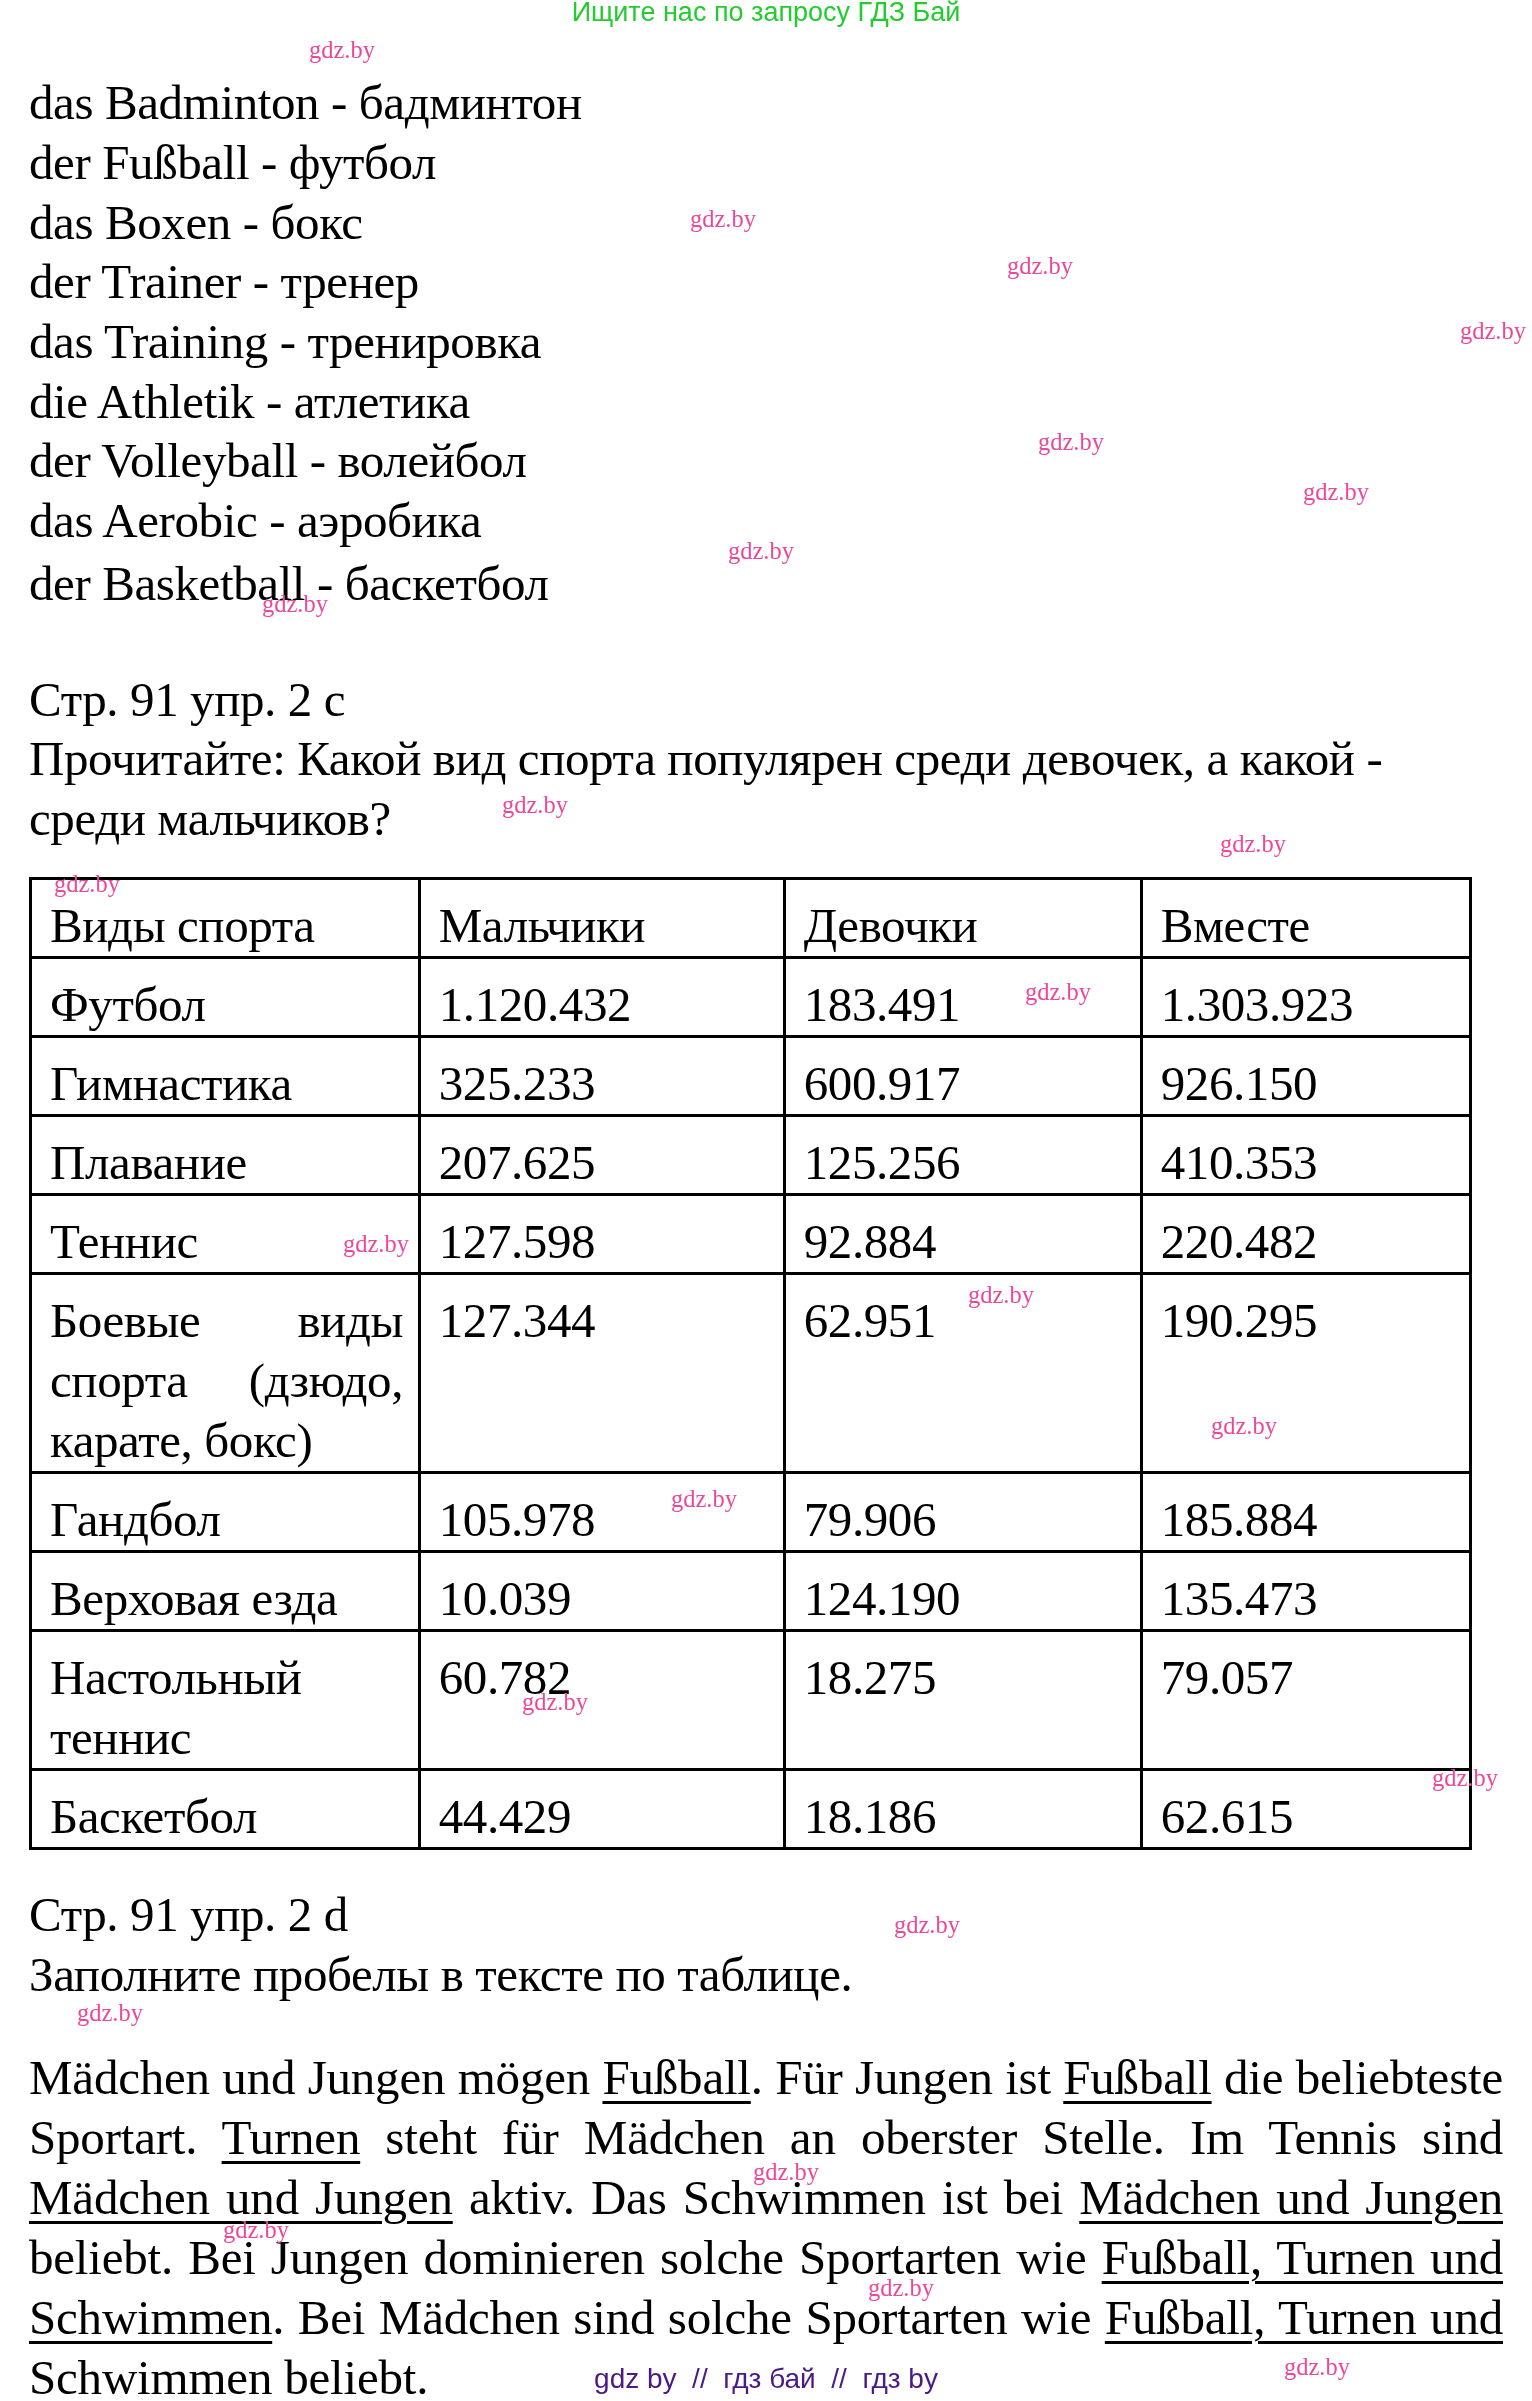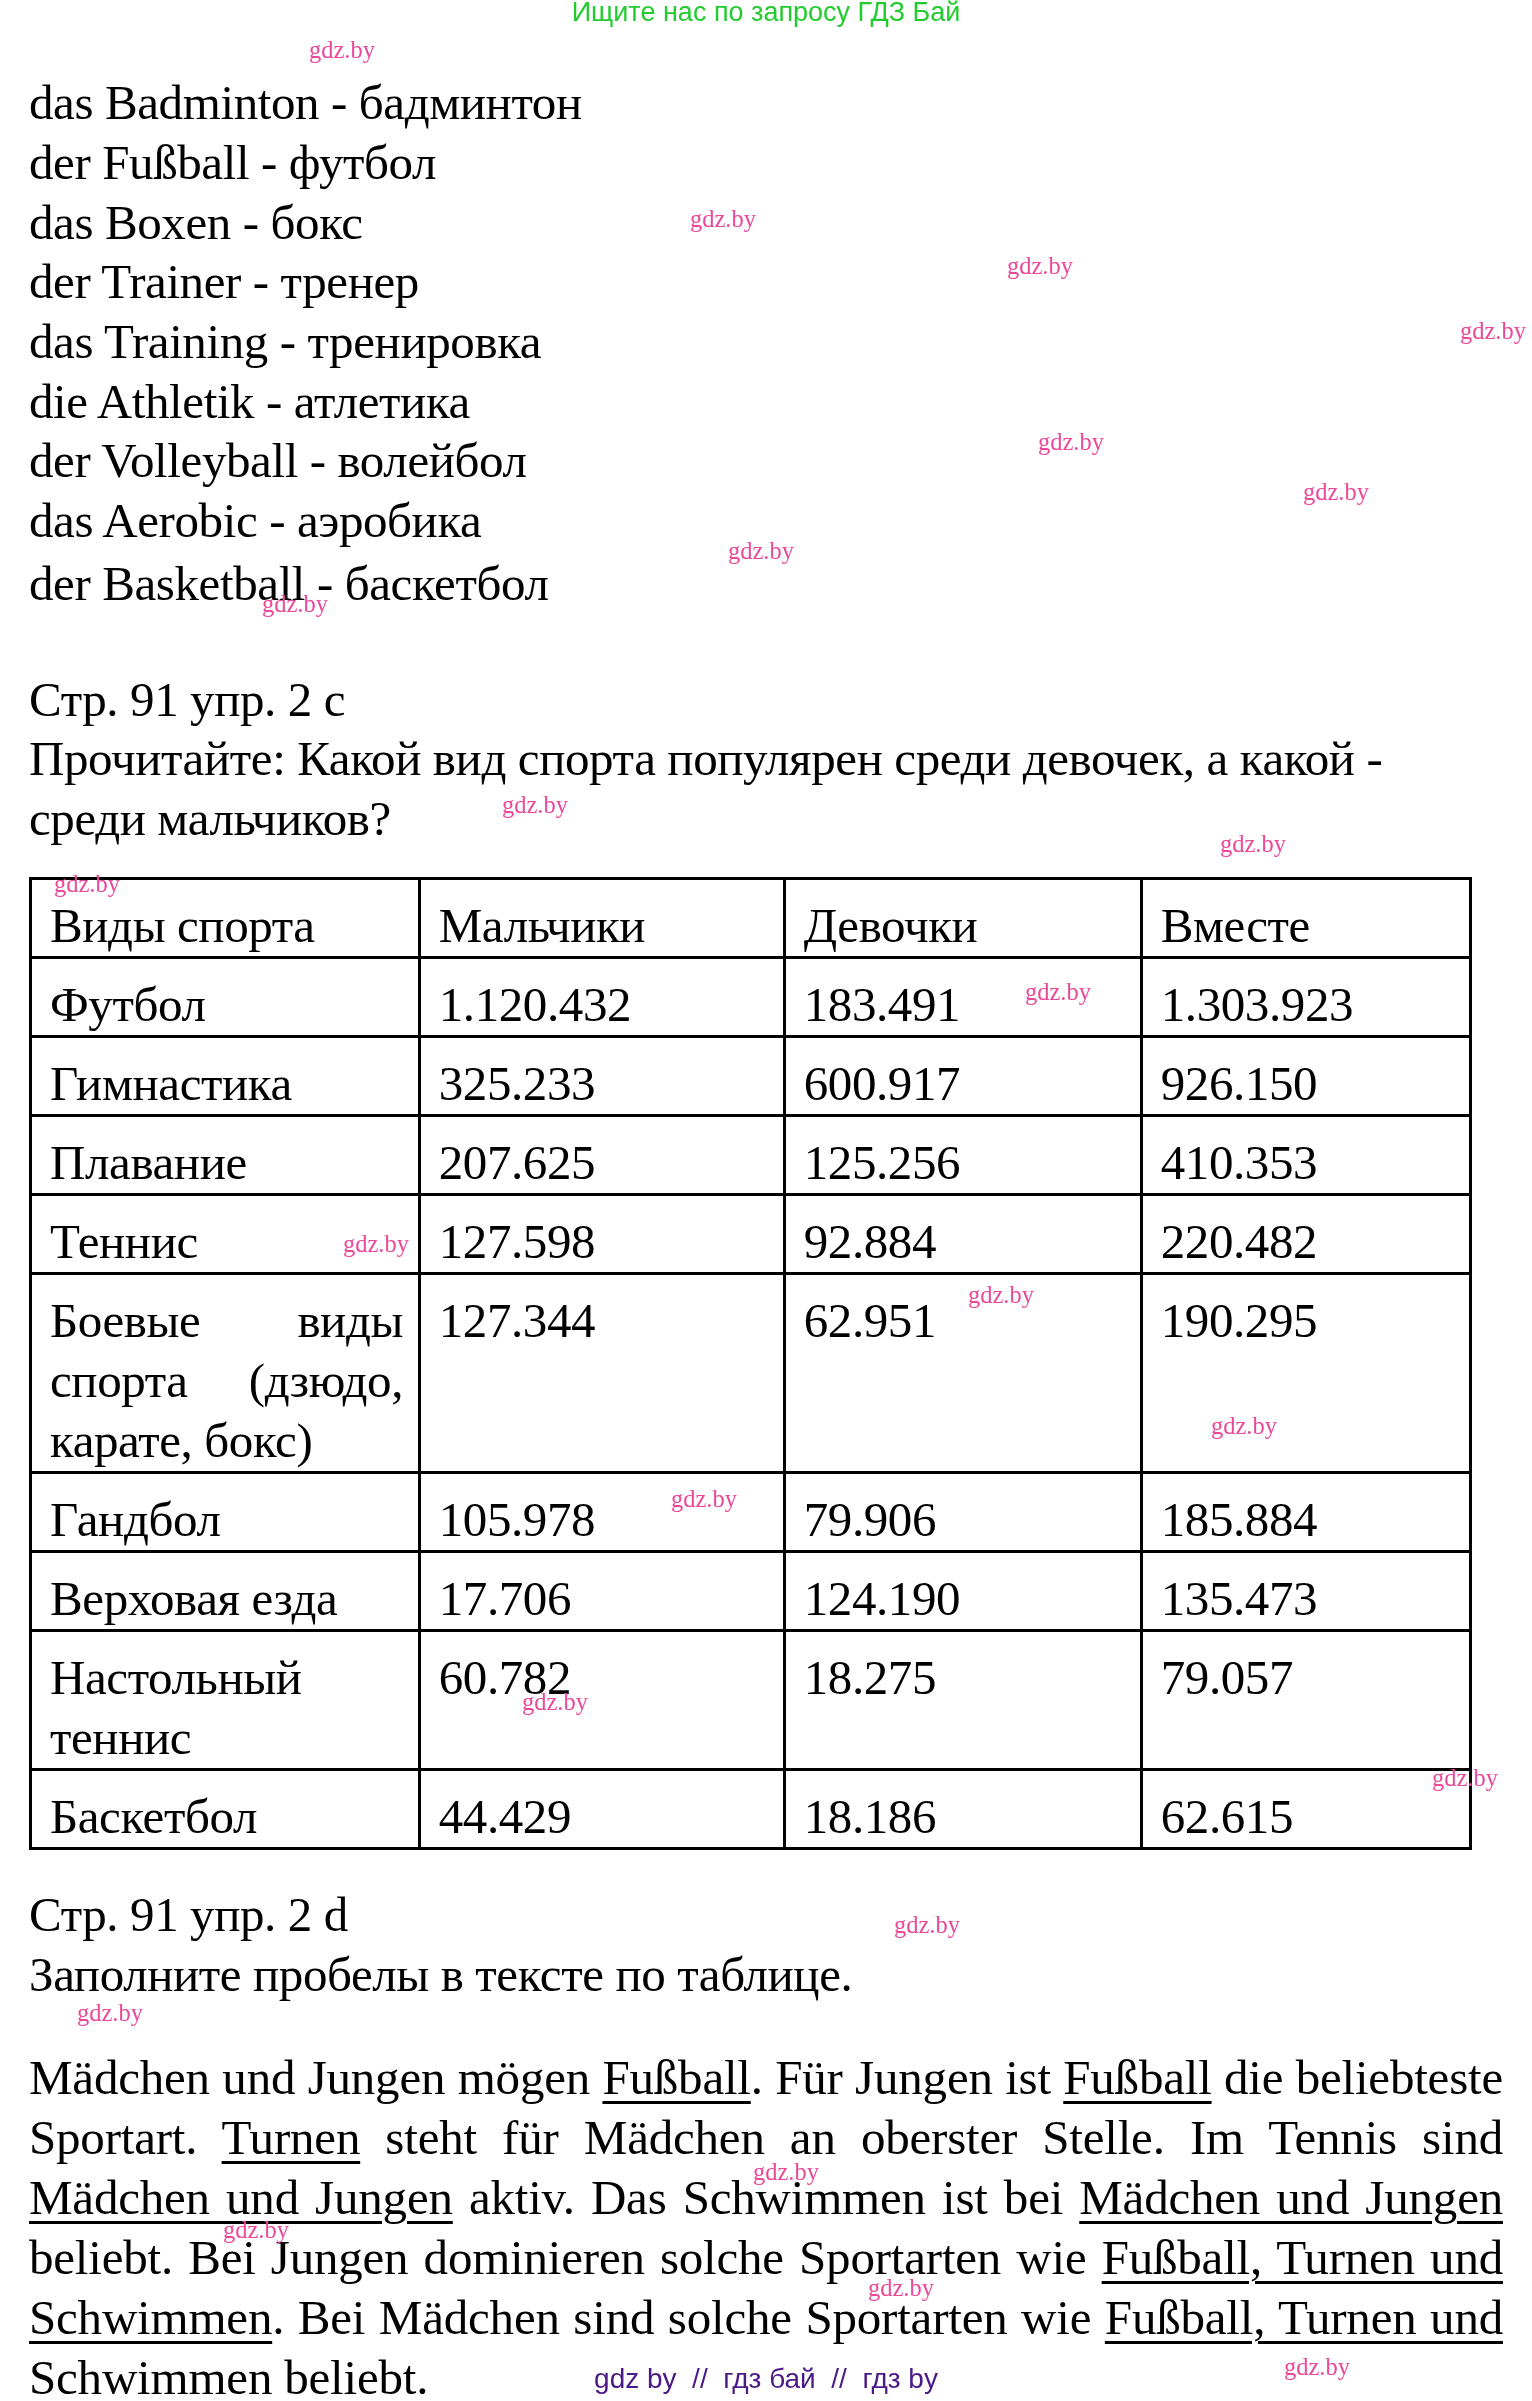--- a/index.html
+++ b/index.html
@@ -76,21 +76,21 @@
         <td>190.295</td>
       </tr>
     <tr>
         <td class="c0">Гандбол</td>
         <td class="c1">105.978</td>
         <td class="c2">79.906</td>
         <td>185.884</td>
       </tr>
     <tr>
         <td class="c0">Верховая езда</td>
-        <td class="c1">17.706</td>
+        <td class="c1">10.039</td>
         <td class="c2">124.190</td>
         <td>135.473</td>
       </tr>
     <tr>
         <td class="c0">Настольный теннис</td>
         <td class="c1">60.782</td>
         <td class="c2">18.275</td>
         <td>79.057</td>
       </tr>
     <tr>

